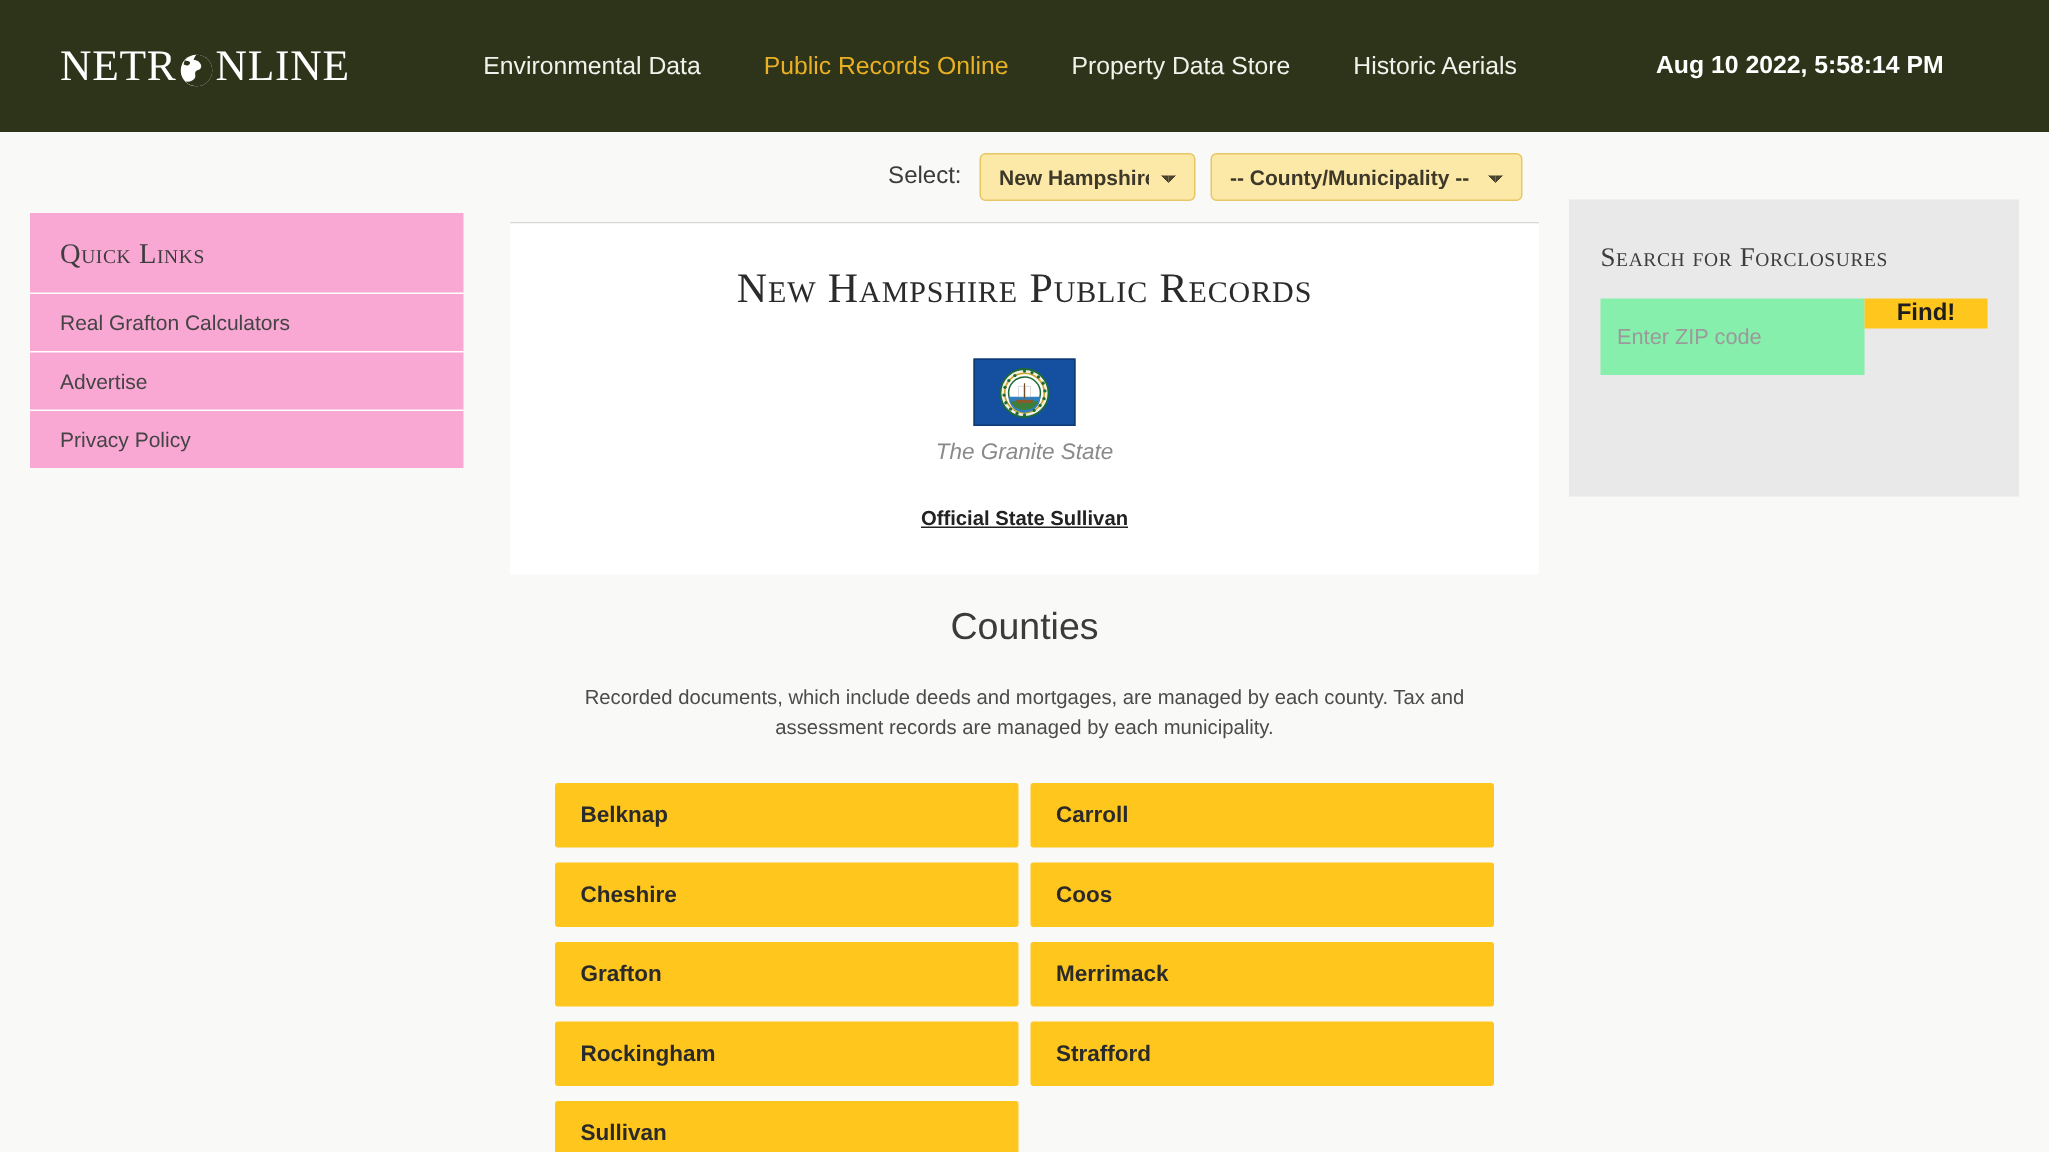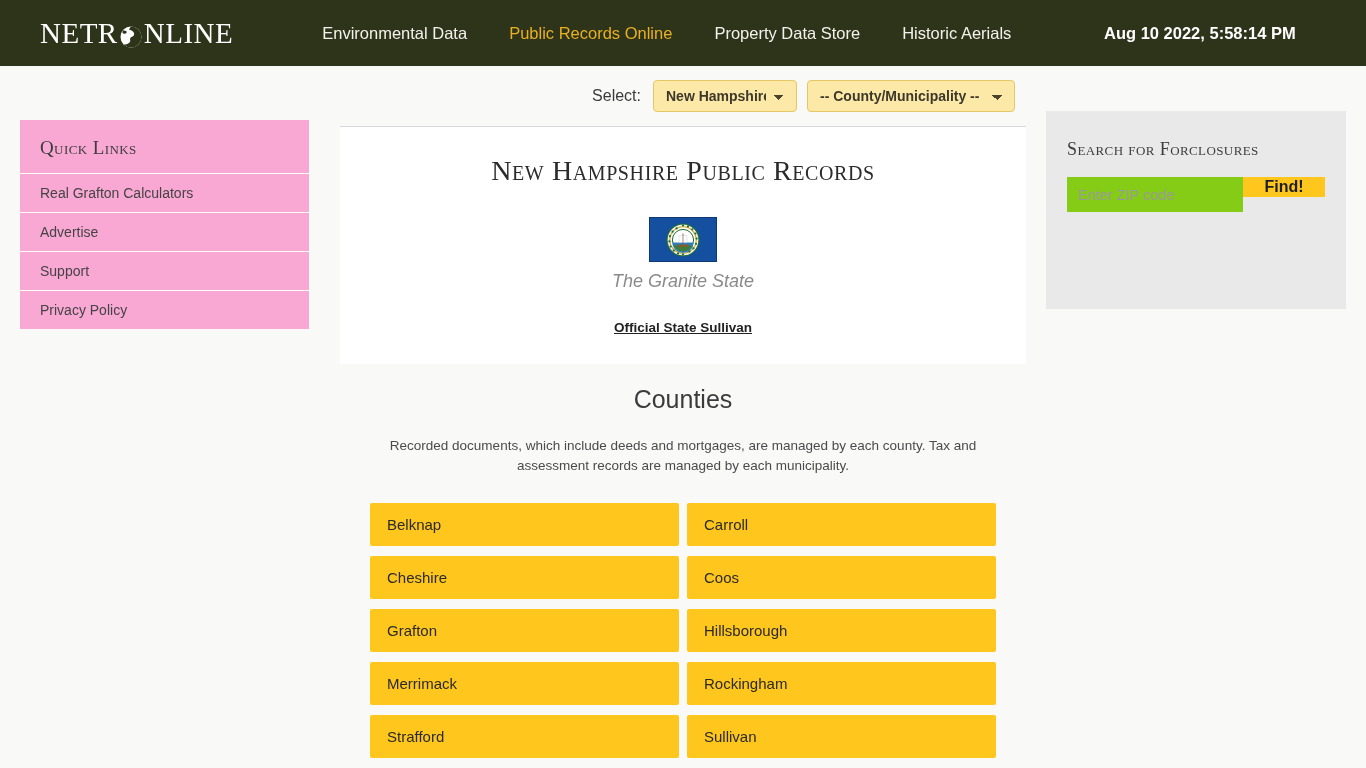--- a/index.html
+++ b/index.html
@@ -13,21 +13,21 @@
     height: 768px;
     overflow: hidden;
     background: #f9f9f8;
     font-family: "Liberation Sans", sans-serif;
     color: #333333;
     position: relative;
   }
 
   
   .site-header {
-    height: 66px;
+    height: 88px;
     background: #2e3419;
     display: flex;
     align-items: center;
     padding: 0 0 0 40px;
     position: relative;
   }
   .logo {
     display: flex;
     align-items: center;
     font-family: "Liberation Serif", serif;
@@ -174,21 +174,21 @@
     position: relative;
   }
   .flag .seal {
     position: absolute;
     left: 50%; top: 50%;
     transform: translate(-50%, -50%);
     width: 34px; height: 34px;
   }
   .nickname {
     font-style: italic;
-    font-size: 18px;
+    font-size: 15px;
     color: #8a8a8a;
     margin-top: 9px;
   }
   .official-link {
     display: inline-block;
     margin-top: 28px;
     font-size: 13.5px;
     font-weight: bold;
     color: #222222;
     text-decoration: underline;
@@ -213,21 +213,21 @@
   .county-grid {
     display: grid;
     grid-template-columns: 1fr 1fr;
     gap: 10px 8px;
     margin: 28px 30px 0 30px;
   }
   .county-btn {
     background: #ffc61e;
     color: #2a2a2a;
     font-size: 15px;
-    font-weight: normal;
+    font-weight: bold;
     padding: 13px 0 13px 17px;
     border: none;
     border-radius: 2px;
     text-align: left;
     font-family: "Liberation Sans", sans-serif;
     cursor: pointer;
   }
 
   
   .right-rail {
@@ -243,24 +243,24 @@
     font-family: "Liberation Serif", serif;
     font-variant: small-caps;
     font-size: 18px;
     color: #3d3d3d;
     letter-spacing: 0.4px;
     margin-bottom: 17px;
   }
   .fc-row { display: flex; gap: 0; }
   .zip-input {
     width: 176px;
-    height: 35px;
+    height: 51px;
     border: none;
     outline: none;
-    background: #84cc16;
+    background: #86efac;
     font-family: "Liberation Sans", sans-serif;
     font-size: 14.5px;
     color: #333333;
     padding: 4px 11px;
   }
   .zip-input::placeholder { color: #9a9a9a; }
   .find-btn {
     width: 82px;
     height: 20px;
     background: #ffc61e;
@@ -297,21 +297,20 @@
 
   <div class="clock">Aug 10 2022, 5:58:14 PM</div>
 </div>
 
 <div class="page">
 
   <aside class="left-rail">
     <div class="ql-header">Quick Links</div>
     <a class="ql-item">Real Grafton Calculators</a>
     <a class="ql-item">Advertise</a>
-    <a class="ql-item">Support</a>
     <a class="ql-item">Privacy Policy</a>
   </aside>
 
   <main class="center">
 
     <div class="selector-bar">
       <span class="selector-label">Select:</span>
       <select class="sel sel-state">
         <option>New Hampshire</option>
       </select>
@@ -362,21 +361,20 @@
 
     <h2 class="counties-title">Counties</h2>
     <p class="counties-desc">Recorded documents, which include deeds and mortgages, are managed by each county. Tax and assessment records are managed by each municipality.</p>
 
     <div class="county-grid">
       <button class="county-btn">Belknap</button>
       <button class="county-btn">Carroll</button>
       <button class="county-btn">Cheshire</button>
       <button class="county-btn">Coos</button>
       <button class="county-btn">Grafton</button>
-      <button class="county-btn">Hillsborough</button>
       <button class="county-btn">Merrimack</button>
       <button class="county-btn">Rockingham</button>
       <button class="county-btn">Strafford</button>
       <button class="county-btn">Sullivan</button>
     </div>
   </main>
 
   <aside class="right-rail">
     <div class="fc-title">Search for Forclosures</div>
     <div class="fc-row">

